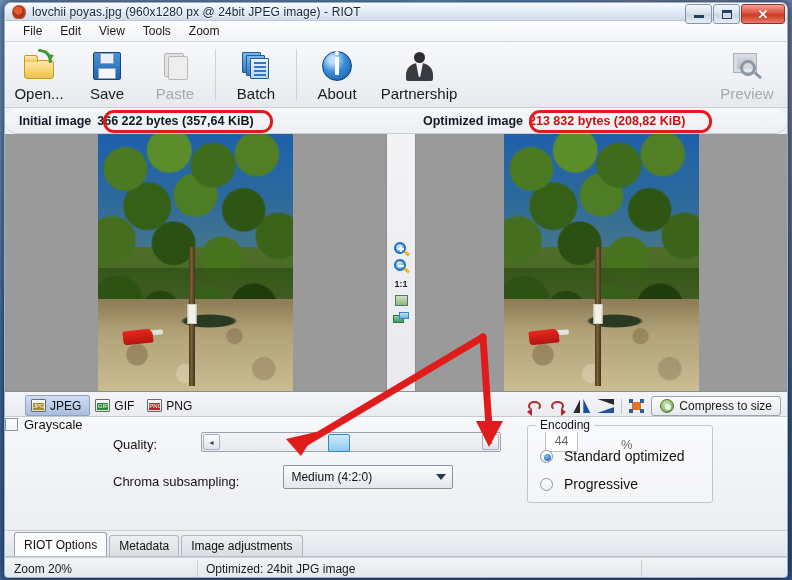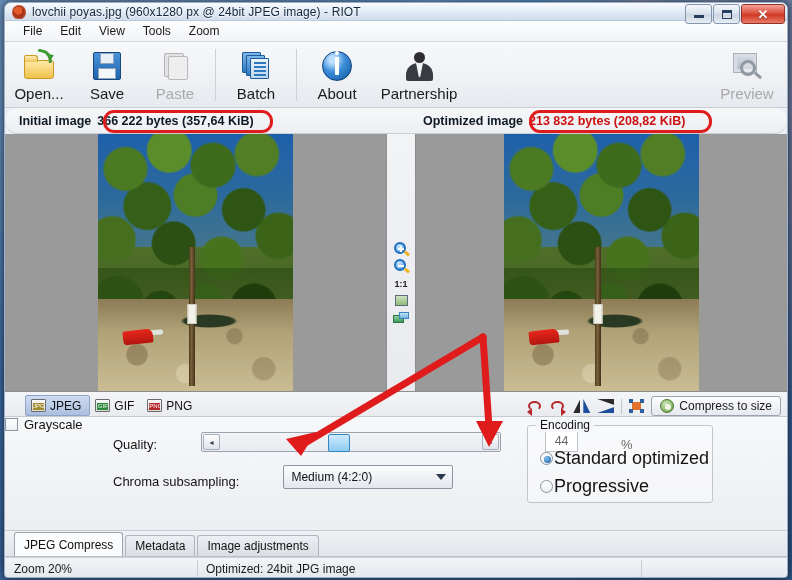--- a/index.html
+++ b/index.html
@@ -378,21 +378,21 @@
   .cbox { width:13px; height:13px; border:1px solid #8b94a0; background:linear-gradient(180deg,#fdfdfe,#eef1f5); }
 
   #encoding-group {
     position:absolute; left: 522px; top: 8px; width: 186px; height: 78px;
     border:1px solid #c0c6cf; border-radius:3px; background:rgba(255,255,255,.35);
   }
   #encoding-legend {
     position:absolute; left:8px; top:-8px; padding:0 4px;
     background:#f4f6f9; font-size:12px; color:#131313;
   }
-  .radio-row { position:absolute; left:12px; display:flex; align-items:center; gap:1px; font-size:18px; color:#131313; }
+  .radio-row { position:absolute; left:12px; display:flex; align-items:center; gap:11px; font-size:14px; color:#131313; }
   #radio-std  { top:22px; }
   #radio-prog { top:50px; }
   .rbox { width:13px; height:13px; border-radius:50%; border:1px solid #8b94a0;
           background:linear-gradient(180deg,#fdfdfe,#eaeef3); position:relative; }
   .rbox.on:after { content:""; position:absolute; left:3px; top:3px; width:7px; height:7px; border-radius:50%;
                    background: radial-gradient(circle at 40% 35%, #7cc3ef, #14559c); }
 
   
   #bottomtabs {
     position:relative; height: 26px;
@@ -675,21 +675,21 @@
         <span>Standard optimized</span>
       </div>
       <div class="radio-row" id="radio-prog">
         <span class="rbox"></span>
         <span>Progressive</span>
       </div>
     </div>
   </div>
 
   <div id="bottomtabs">
-    <div class="btab active">JPEG Compress</div>
+    <div class="btab active">RIOT Options</div>
     <div class="btab">Metadata</div>
     <div class="btab">Image adjustments</div>
   </div>
 
   <div id="statusbar">
     <span class="sb-cell" id="sb-zoom">Zoom 20%</span>
     <span class="sb-div" style="left:192px"></span>
     <span class="sb-cell" id="sb-opt">Optimized: 24bit JPG image</span>
     <span class="sb-div" style="left:636px"></span>
   </div>

